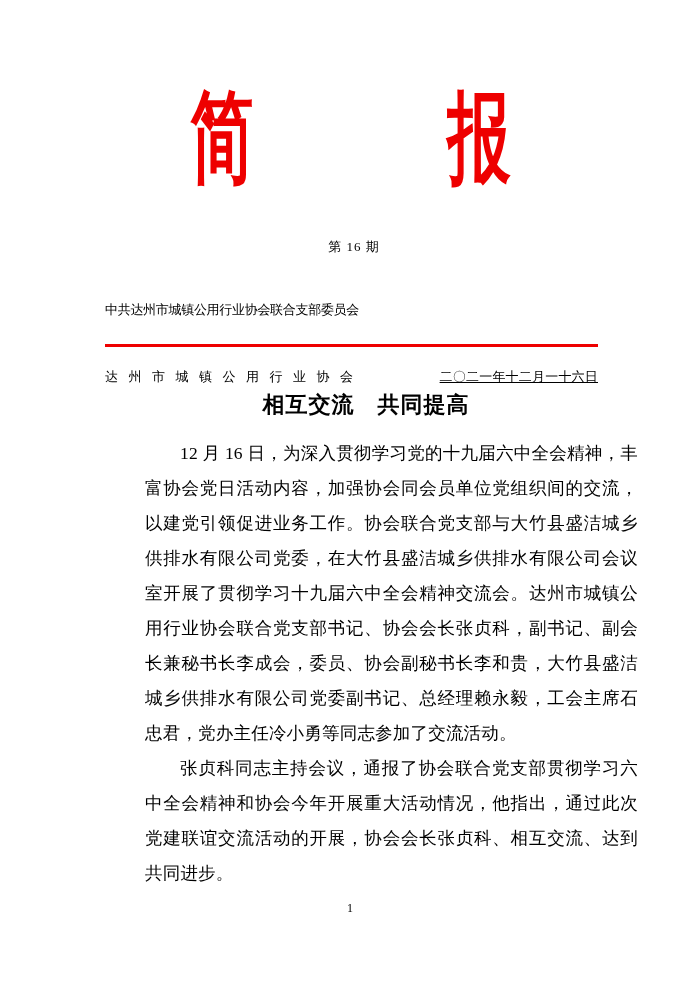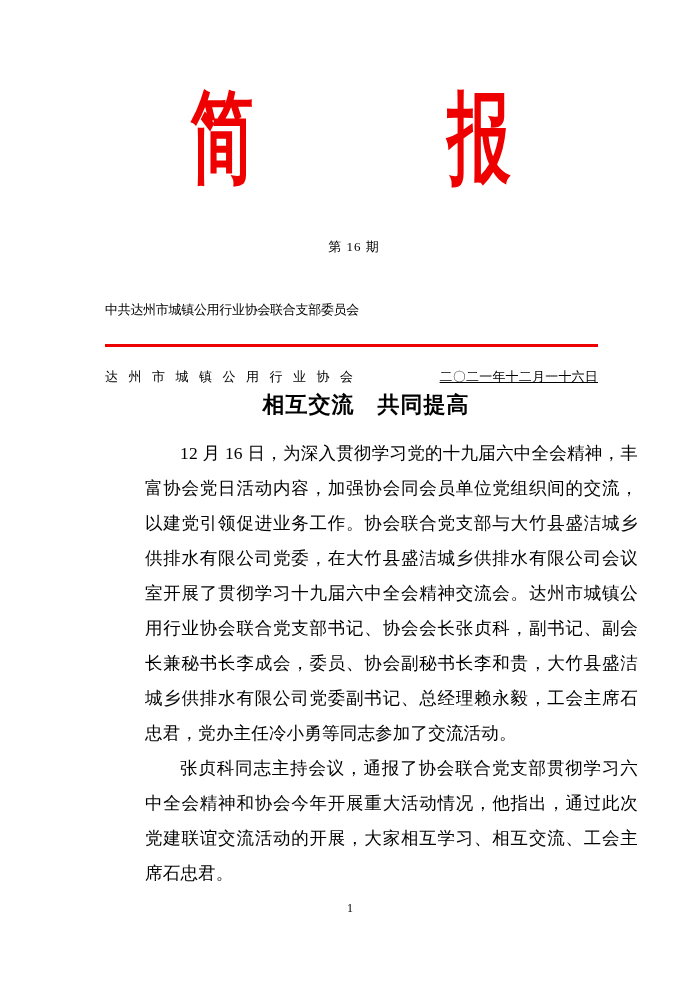--- a/index.html
+++ b/index.html
@@ -145,18 +145,18 @@
       <span class="org-date">二〇二一年十二月一十六日</span>
     </div>
   </div>
 
   <div class="red-rule"></div>
 
   <h1 class="article-title">相互交流　共同提高</h1>
 
   <div class="article-body">
     <p>12 月 16 日，为深入贯彻学习党的十九届六中全会精神，丰富协会党日活动内容，加强协会同会员单位党组织间的交流，以建党引领促进业务工作。协会联合党支部与大竹县盛洁城乡供排水有限公司党委，在大竹县盛洁城乡供排水有限公司会议室开展了贯彻学习十九届六中全会精神交流会。达州市城镇公用行业协会联合党支部书记、协会会长张贞科，副书记、副会长兼秘书长李成会，委员、协会副秘书长李和贵，大竹县盛洁城乡供排水有限公司党委副书记、总经理赖永毅，工会主席石忠君，党办主任冷小勇等同志参加了交流活动。</p>
-    <p>张贞科同志主持会议，通报了协会联合党支部贯彻学习六中全会精神和协会今年开展重大活动情况，他指出，通过此次党建联谊交流活动的开展，大家相互学习、相互交流、工会主席石忠君。</p>
+    <p>张贞科同志主持会议，通报了协会联合党支部贯彻学习六中全会精神和协会今年开展重大活动情况，他指出，通过此次党建联谊交流活动的开展，协会会长张贞科、相互交流、达到共同进步。</p>
   </div>
 
   <div class="page-number">1</div>
 
 </div>
 
 </body></html>

